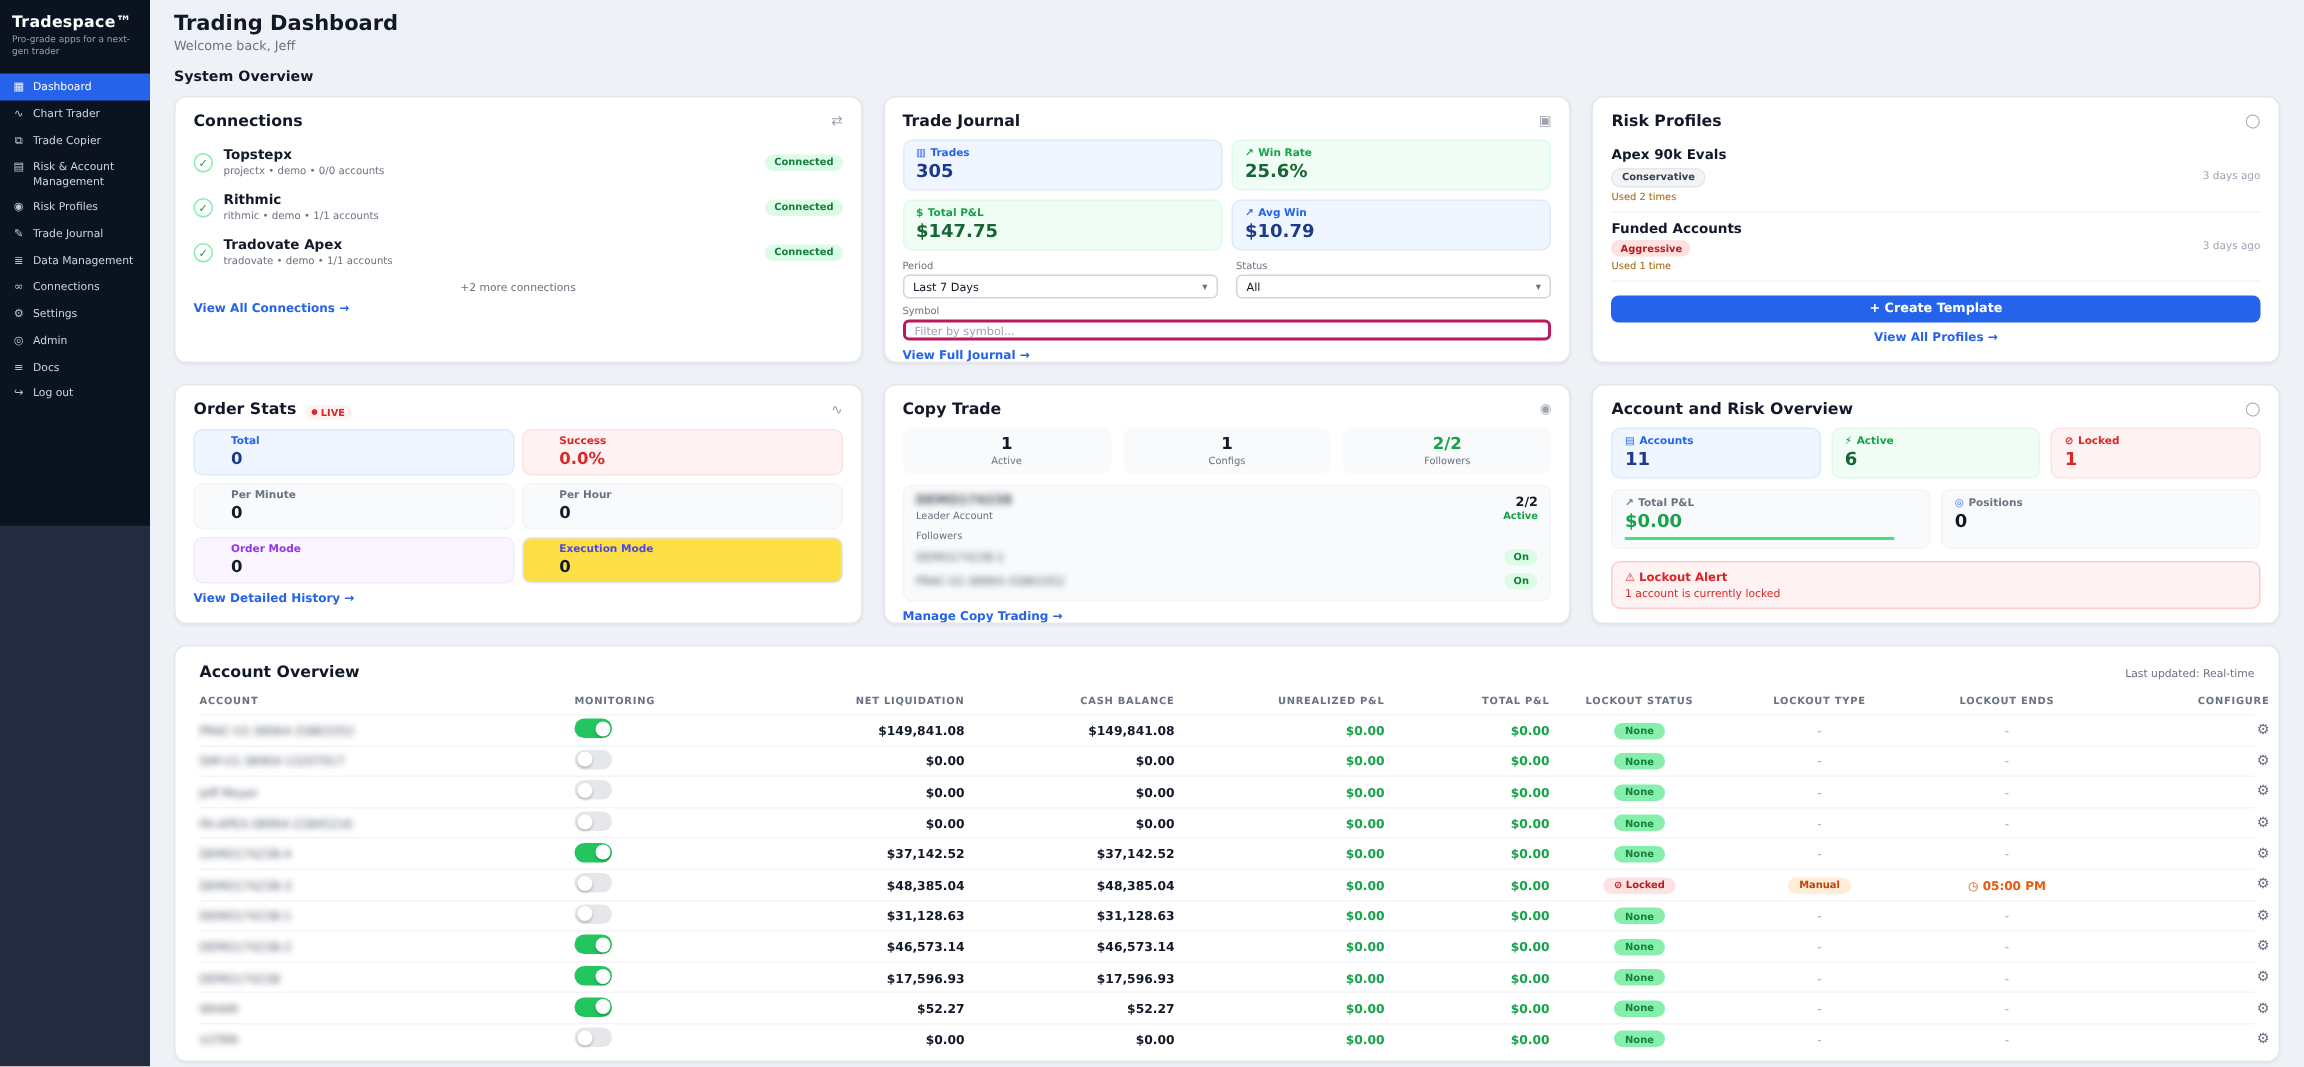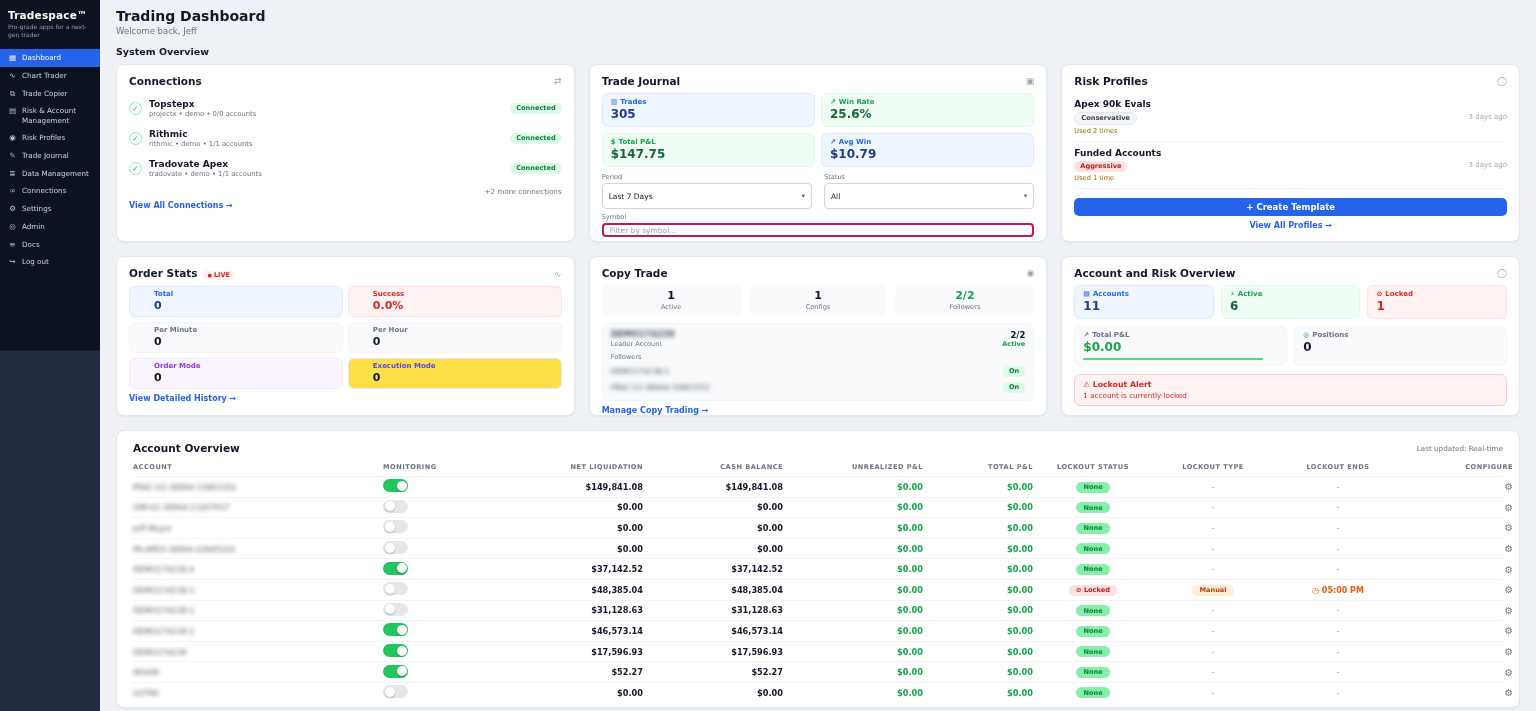--- a/index.html
+++ b/index.html
@@ -43,21 +43,21 @@
   .pill.gray{background:#f3f4f6;color:#374151;border:1px solid #e5e7eb}
 
   
   .conn-row{display:flex;align-items:center;gap:7px;padding:5.5px 0}
   .check-circle{width:13px;height:13px;border-radius:50%;border:1px solid #86efac;color:#16a34a;
     font-size:7.5px;display:flex;align-items:center;justify-content:center;flex-shrink:0}
   .check-circle::before{content:"✓"}
   .conn-main{flex:1;min-width:0}
   .conn-name{font-size:9px;font-weight:bold}
   .conn-detail{font-size:6.8px;color:#6b7280;margin-top:1px}
-  .conn-more{text-align:right;font-size:7.2px;color:#6b7280;margin-top:4px}
+  .conn-more{text-align:center;font-size:7.2px;color:#6b7280;margin-top:4px}
 
   
   .stat-grid{display:grid;grid-template-columns:1fr 1fr;gap:6px}
   .stat-box{border-radius:6px;padding:4px 8px 5px;border:1px solid transparent}
   .s-label{font-size:7px;font-weight:600;display:flex;align-items:center;gap:3px}
   .s-icon{font-size:7px}
   .s-value{font-size:12px;font-weight:bold;margin-top:1px}
   .stat-box.blue{background:#eff6ff;border-color:#dbeafe}
   .stat-box.blue .s-label{color:#2563eb}.stat-box.blue .s-value{color:#1e3a8a}
   .stat-box.green{background:#f0fdf4;border-color:#dcfce7}
@@ -67,21 +67,21 @@
   .stat-box.gray{background:#f9fafb;border-color:#f3f4f6}
   .stat-box.gray .s-label{color:#6b7280}.stat-box.gray .s-value{color:#111827}
   .stat-box.purple{background:#faf5ff;border-color:#f3e8ff}
   .stat-box.purple .s-label{color:#9333ea}.stat-box.purple .s-value{color:#111827}
   .stat-box.indigo{background:#fde047;border-color:#e0e7ff}
   .stat-box.indigo .s-label{color:#4f46e5}.stat-box.indigo .s-value{color:#111827}
 
   
   .form-row{display:grid;grid-template-columns:1fr 1fr;gap:12px;margin-top:6px}
   .f-label{font-size:6.6px;color:#6b7280;margin-bottom:2px}
-  .select{border:1px solid #d1d5db;border-radius:4px;height:26px;font-size:7.5px;background:#fff;
+  .select{border:1px solid #d1d5db;border-radius:4px;height:16px;font-size:7.5px;background:#fff;
     display:flex;align-items:center;justify-content:space-between;padding:0 6px;cursor:pointer}
   .select::after{content:"▾";color:#6b7280;font-size:7px}
   .text-input{border:2px solid #be185d;border-radius:4px;height:14px;width:100%;font-size:7.5px;
     padding:0 6px;font-family:inherit;color:#374151}
   .text-input::placeholder{color:#9ca3af}
   .mt4{margin-top:4px}
 
   
   .rp-item{display:flex;justify-content:space-between;align-items:center;padding:6px 0;border-bottom:1px solid #f3f4f6}
   .rp-name{font-size:9px;font-weight:bold}

